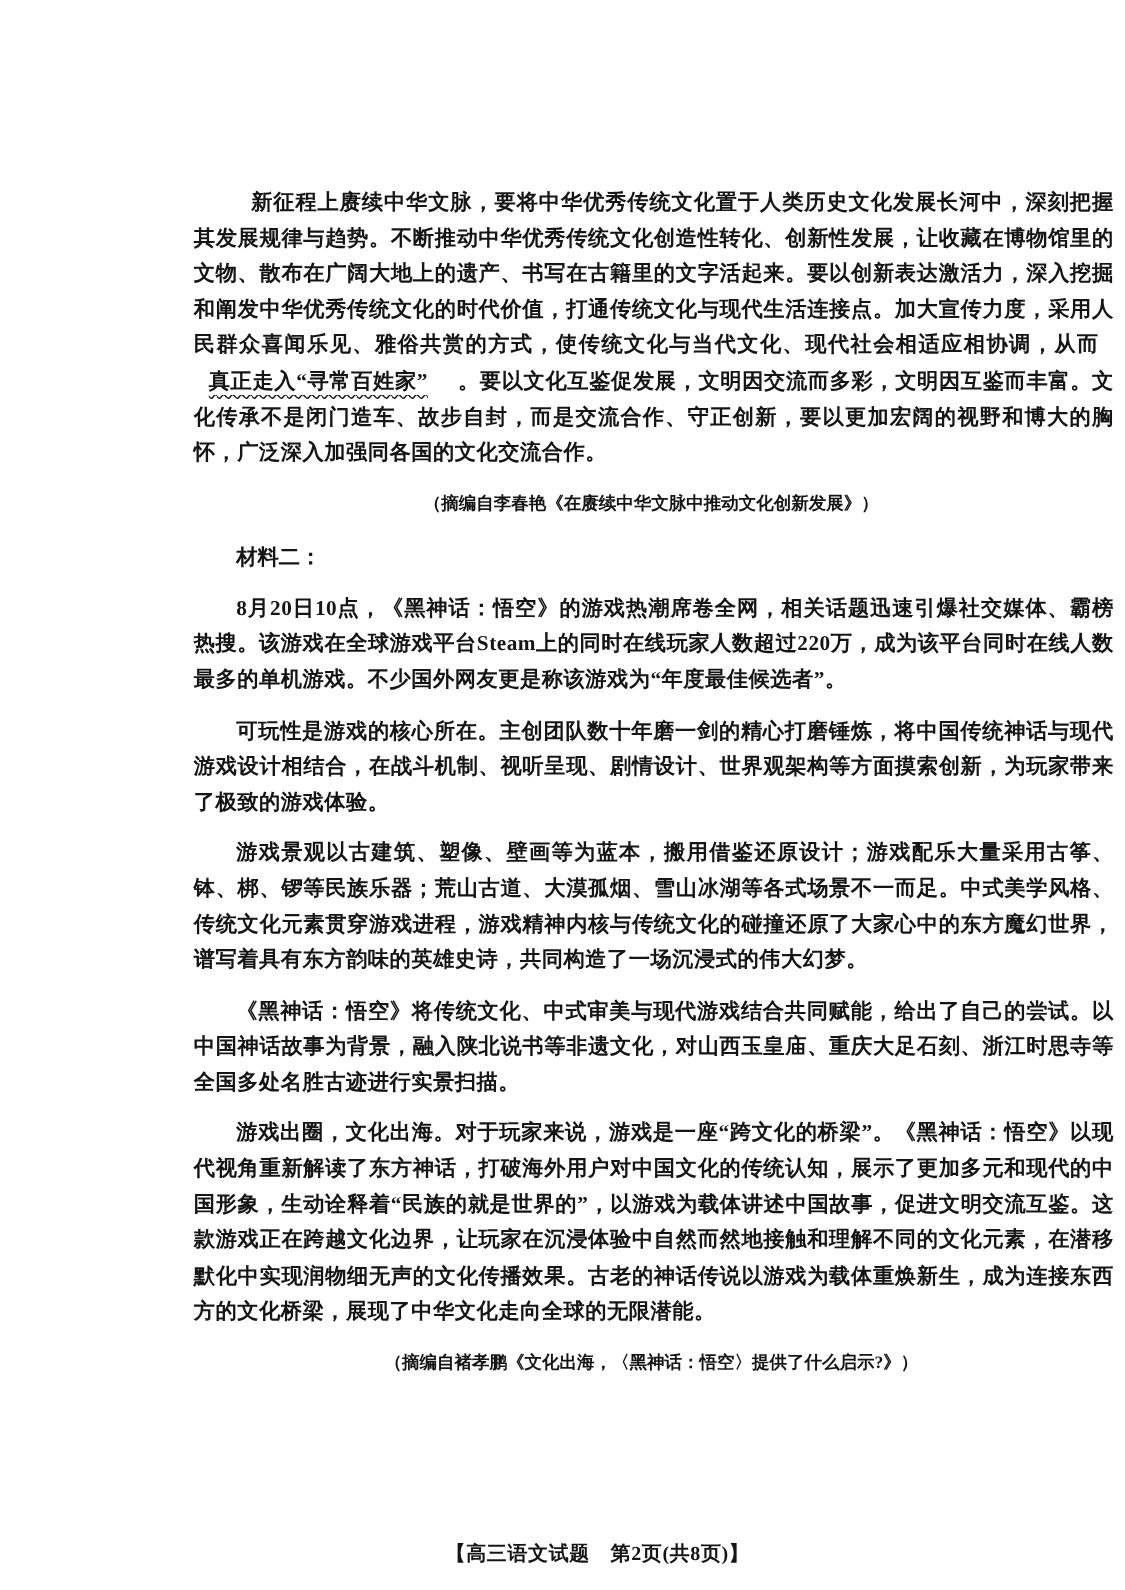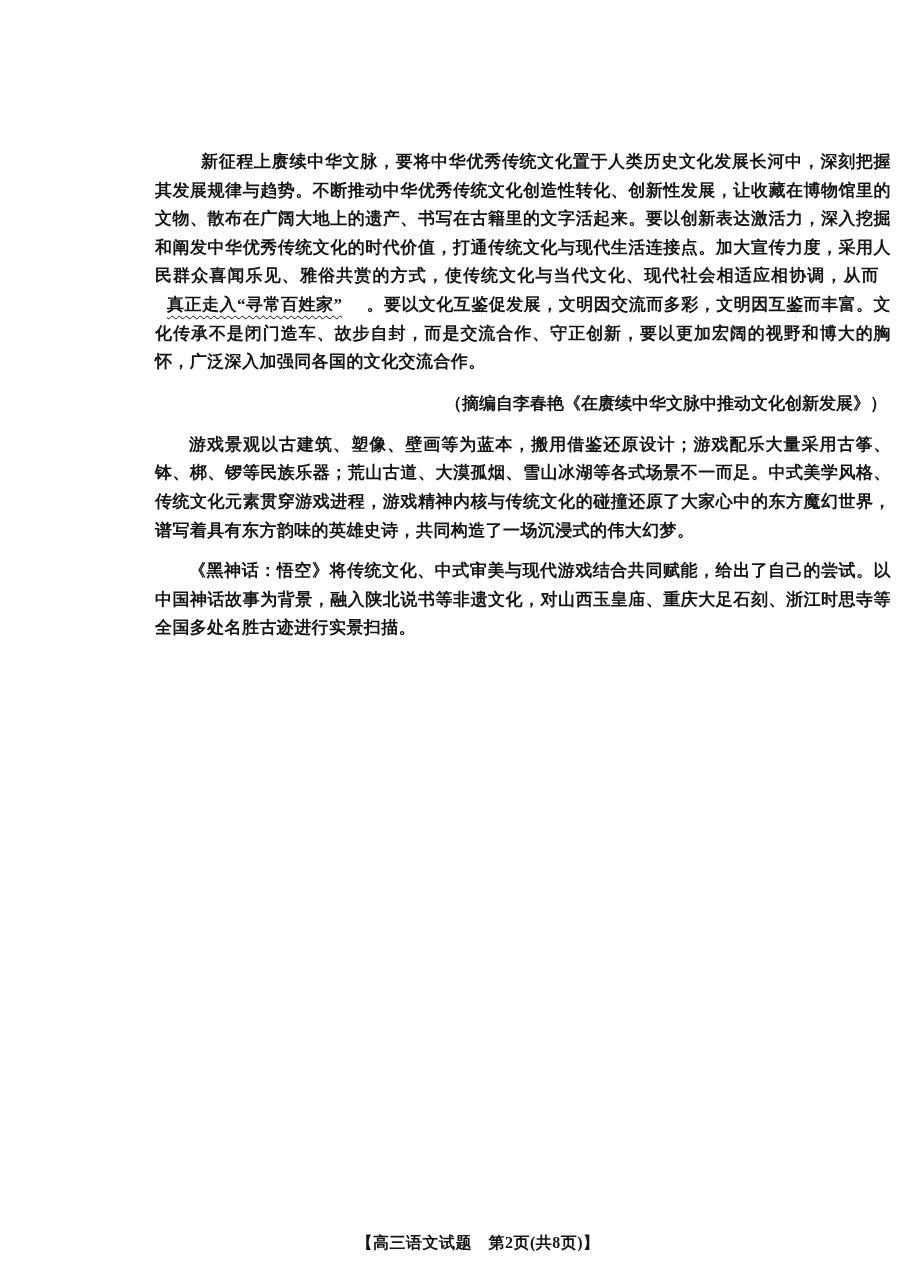--- a/index.html
+++ b/index.html
@@ -21,23 +21,23 @@
   .content { width: 760px; }
   .body-text {
     font-size: 17px;
     line-height: 28.6px;
     text-align: justify;
     text-indent: 2em;
     font-weight: 600;
     letter-spacing: 0.4px;
   }
   .attribution {
-    font-size: 17px;
+    font-size: 14px;
     line-height: 30px;
-    text-align: right;
+    text-align: center;
     text-indent: 0;
     font-weight: 600;
     padding-right: 4px;
   }
   .material-heading {
     font-size: 17px;
     line-height: 30px;
     font-weight: 700;
     text-indent: 2em;
   }
@@ -59,21 +59,26 @@
 </head>
 <body>
 
 <div class="page">
   <div class="content">
 
     <p class="body-text"><span>新征程上赓续中华文脉，要将中华优秀传统文化置于人类历史文化发展长河中，深刻把握其发展规律与趋势。不断推动中华优秀传统文化创造性转化、创新性发展，让收藏在博物馆里的文物、散布在广阔大地上的遗产、书写在古籍里的文字活起来。要以创新表达激活力，深入挖掘和阐发中华优秀传统文化的时代价值，打通传统文化与现代生活连接点。加大宣传力度，采用人民群众喜闻乐见、雅俗共赏的方式，使传统文化与当代文化、现代社会相适应相协调，从而</span><span class="wavy">真正走入“寻常百姓家”</span><span>。要以文化互鉴促发展，文明因交流而多彩，文明因互鉴而丰富。文化传承不是闭门造车、故步自封，而是交流合作、守正创新，要以更加宏阔的视野和博大的胸怀，广泛深入加强同各国的文化交流合作。</span></p>
 
     <p class="attribution">（摘编自李春艳《在赓续中华文脉中推动文化创新发展》）</p>
 
+    <p class="material-heading">材料二：</p>
 
+    <p class="body-text">8月20日10点，《黑神话：悟空》的游戏热潮席卷全网，相关话题迅速引爆社交媒体、霸榜热搜。该游戏在全球游戏平台Steam上的同时在线玩家人数超过220万，成为该平台同时在线人数最多的单机游戏。不少国外网友更是称该游戏为“年度最佳候选者”。</p>
+    <p class="body-text">可玩性是游戏的核心所在。主创团队数十年磨一剑的精心打磨锤炼，将中国传统神话与现代游戏设计相结合，在战斗机制、视听呈现、剧情设计、世界观架构等方面摸索创新，为玩家带来了极致的游戏体验。</p>
     <p class="body-text">游戏景观以古建筑、塑像、壁画等为蓝本，搬用借鉴还原设计；游戏配乐大量采用古筝、钵、梆、锣等民族乐器；荒山古道、大漠孤烟、雪山冰湖等各式场景不一而足。中式美学风格、传统文化元素贯穿游戏进程，游戏精神内核与传统文化的碰撞还原了大家心中的东方魔幻世界，谱写着具有东方韵味的英雄史诗，共同构造了一场沉浸式的伟大幻梦。</p>
     <p class="body-text">《黑神话：悟空》将传统文化、中式审美与现代游戏结合共同赋能，给出了自己的尝试。以中国神话故事为背景，融入陕北说书等非遗文化，对山西玉皇庙、重庆大足石刻、浙江时思寺等全国多处名胜古迹进行实景扫描。</p>
+    <p class="body-text">游戏出圈，文化出海。对于玩家来说，游戏是一座“跨文化的桥梁”。《黑神话：悟空》以现代视角重新解读了东方神话，打破海外用户对中国文化的传统认知，展示了更加多元和现代的中国形象，生动诠释着“民族的就是世界的”，以游戏为载体讲述中国故事，促进文明交流互鉴。这款游戏正在跨越文化边界，让玩家在沉浸体验中自然而然地接触和理解不同的文化元素，在潜移默化中实现润物细无声的文化传播效果。古老的神话传说以游戏为载体重焕新生，成为连接东西方的文化桥梁，展现了中华文化走向全球的无限潜能。</p>
 
+    <p class="attribution">（摘编自褚孝鹏《文化出海，〈黑神话：悟空〉提供了什么启示?》）</p>
 
   </div>
 </div>
 
 <div class="page-footer">【高三语文试题　第2页(共8页)】</div>
 
 </body></html>

